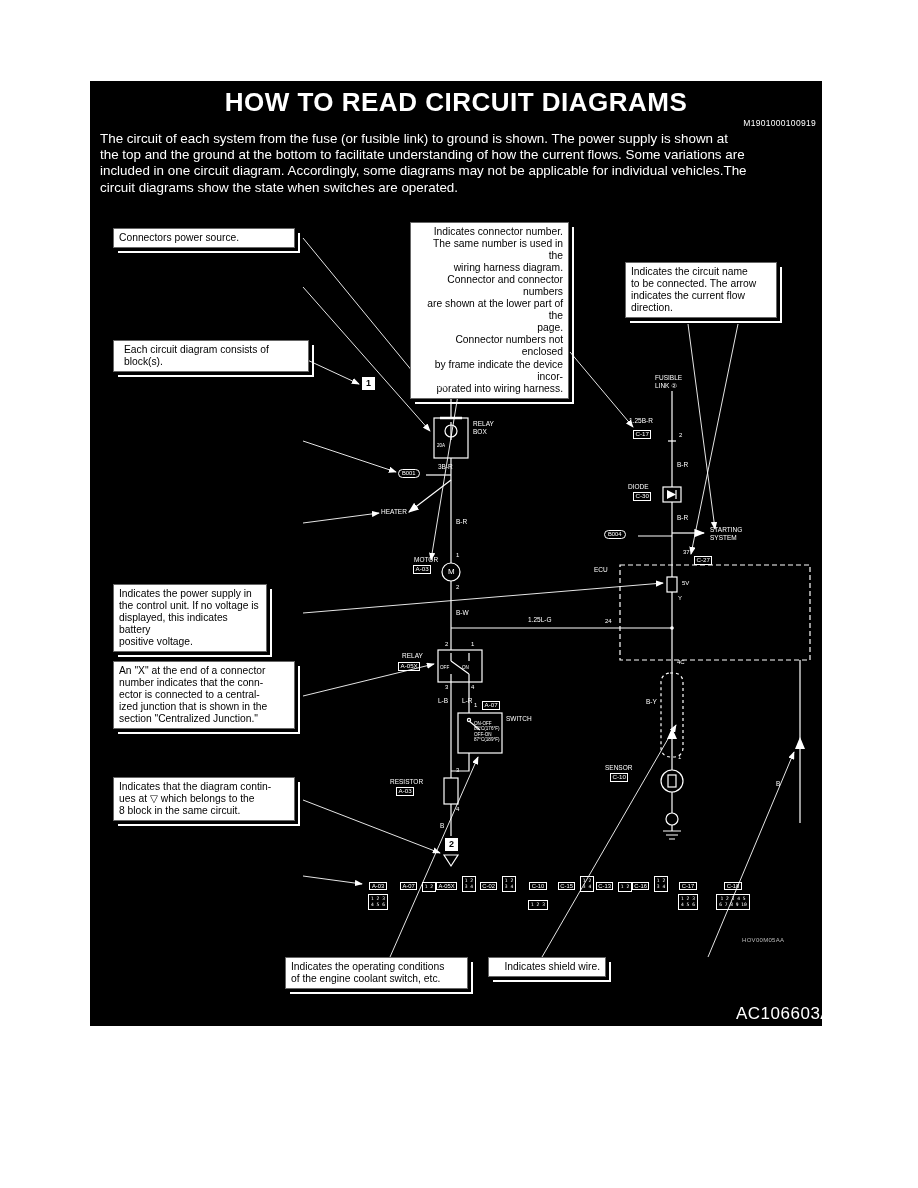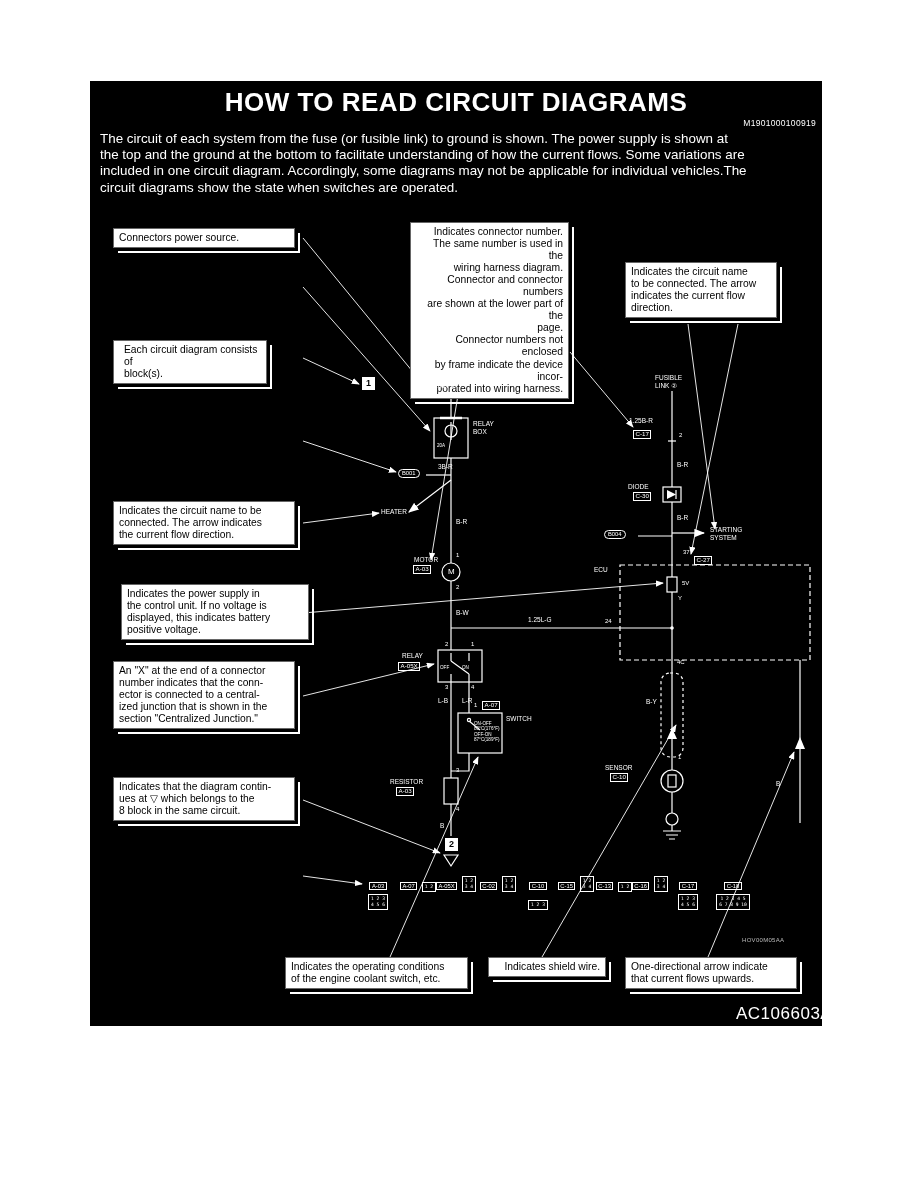--- a/index.html
+++ b/index.html
@@ -120,26 +120,23 @@
         <path d="M480,271 L543,346" marker-end="url(#ah)"></path>
         <path d="M598,243 L625,448" marker-end="url(#ah)"></path>
         <path d="M648,243 L601,473" marker-end="url(#ah)"></path>
         <path d="M300,876 L388,676" marker-end="url(#ah)"></path>
         <path d="M452,876 L586,644" marker-end="url(#ah)"></path>
         <path d="M618,876 L704,671" marker-end="url(#ah)"></path>
       </g>
     </svg>
 
     <div class="co" style="left:23px; top:147px; width:182px;">Connectors power source.</div>
-    <div class="co" style="left:23px; top:259px; width:154px;padding-left:10px;">Each circuit diagram consists of
+    <div class="co" style="left:23px; top:259px; width:196px;padding-left:10px;">Each circuit diagram consists of
 block(s).</div>
-    <div class="co" style="left:23px; top:420px; width:182px;">Indicates the circuit name to be
-connected. The arrow indicates
-the current flow direction.</div>
-    <div class="co" style="left:31px; top:503px; width:188px;">Indicates the power supply in
+    <div class="co" style="left:23px; top:503px; width:154px;">Indicates the power supply in
 the control unit. If no voltage is
 displayed, this indicates battery
 positive voltage.</div>
     <div class="co" style="left:23px; top:580px; width:182px;">An "X" at the end of a connector
 number indicates that the conn-
 ector is connected to a central-
 ized junction that is shown in the
 section "Centralized Junction."</div>
     <div class="co" style="left:23px; top:696px; width:182px;">Indicates that the diagram contin-
 ues at ▽ which belongs to the
@@ -155,22 +152,20 @@
 by frame indicate the device incor-
 porated into wiring harness.</div>
     <div class="co" style="left:195px; top:876px; width:183px;">Indicates the operating conditions
 of the engine coolant switch, etc.</div>
 
     <div class="co" style="left:535px; top:181px; width:152px;">Indicates the circuit name
 to be connected. The arrow
 indicates the current flow
 direction.</div>
     <div class="co" style="left:398px; top:876px; width:118px;text-align:right;">Indicates shield wire.</div>
-    <div class="co" style="left:535px; top:876px; width:172px;">One-directional arrow indicate
-that current flows upwards.</div>
 
     <div class="blockmark" style="left:272px; top:296px;">1</div>
     <div class="dl" style="left:344px; top:293px;">FUSIBLE
 LINK ①</div>
     <div class="dl" style="left:383px; top:339px;">RELAY
 BOX</div>
     <div class="dl s" style="left:347px; top:362px;">20A</div>
     <div class="dl" style="left:348px; top:382px;">3B-R</div>
     <div class="splice" style="left:308px; top:388px;">B001</div>
     <div class="dl" style="left:291px; top:427px;">HEATER</div>

